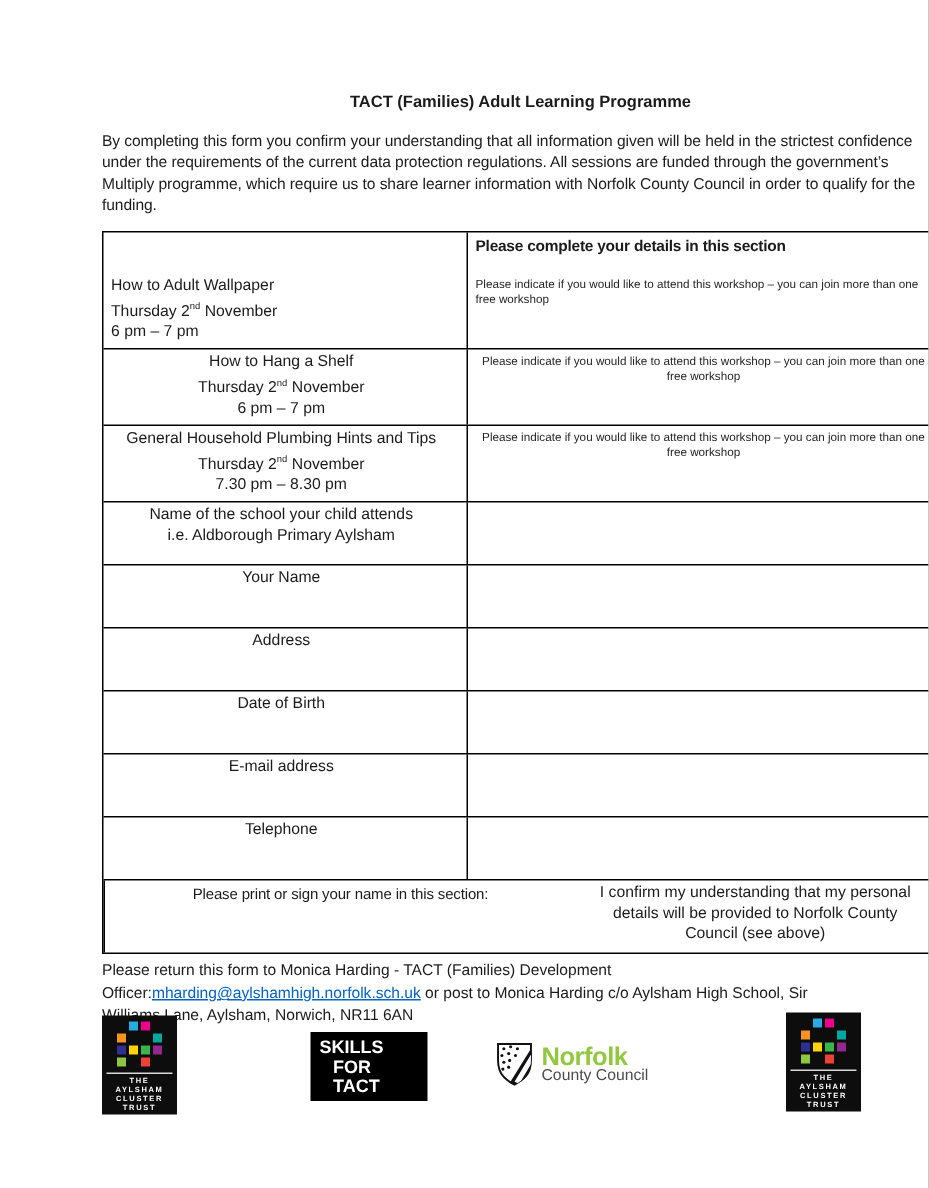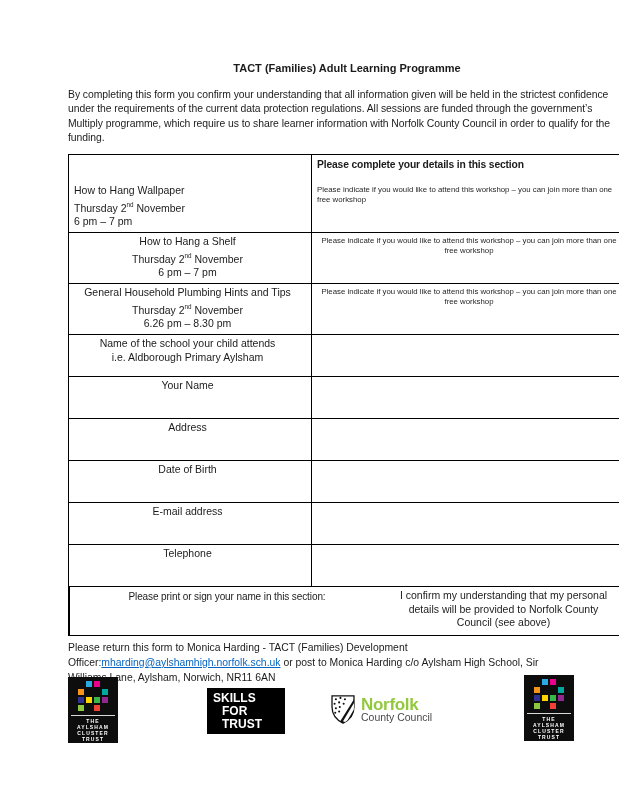--- a/index.html
+++ b/index.html
@@ -71,39 +71,39 @@
     <p class="intro">By completing this form you confirm your understanding that all information given will be held in the strictest confidence under the requirements of the current data protection regulations.  All sessions are funded through the government’s Multiply programme, which require us to share learner information with Norfolk County Council in order to qualify for the funding.</p>
 
     <div class="ftable">
       <div class="t-row header">
         <div class="t-cell t-left"></div>
         <div class="t-cell t-right header-text">Please complete your details in this section</div>
       </div>
       <div id="table-rows">
           <div class="t-row">
             <div class="t-cell t-left">
-              <div class="label-line">How to Hang Wallpaper</div>
+              <div class="label-line">How to Adult Wallpaper</div>
               <div class="label-line">Thursday 2<sup>nd</sup> November</div>
               <div class="label-line">6 pm – 7 pm</div>
             </div>
             <div class="t-cell t-right small-note">Please indicate if you would like to attend this workshop – you can join more than one free workshop</div>
           </div>
           <div class="t-row">
             <div class="t-cell t-left">
               <div class="label-line">How to Hang a Shelf</div>
               <div class="label-line">Thursday 2<sup>nd</sup> November</div>
               <div class="label-line">6 pm – 7 pm</div>
             </div>
             <div class="t-cell t-right small-note">Please indicate if you would like to attend this workshop – you can join more than one free workshop</div>
           </div>
           <div class="t-row">
             <div class="t-cell t-left">
               <div class="label-line">General Household Plumbing Hints and Tips</div>
               <div class="label-line">Thursday 2<sup>nd</sup> November</div>
-              <div class="label-line">6.26 pm – 8.30 pm</div>
+              <div class="label-line">7.30 pm – 8.30 pm</div>
             </div>
             <div class="t-cell t-right small-note">Please indicate if you would like to attend this workshop – you can join more than one free workshop</div>
           </div>
           <div class="t-row">
             <div class="t-cell t-left">
               <div class="label-line">Name of the school your child attends</div>
               <div class="label-line">i.e. Aldborough Primary Aylsham</div>
             </div>
             <div class="t-cell t-right"></div>
           </div>
@@ -174,21 +174,21 @@
       <div class="acl-text">
         <div>THE</div>
         <div>AYLSHAM</div>
         <div>CLUSTER</div>
         <div>TRUST</div>
       </div>
     </div>
 
     <div class="skills-logo">
       <div class="skills-l1">SKILLS</div>
-      <div class="skills-l2">FOR TRUST</div>
+      <div class="skills-l2">FOR TACT</div>
       <div class="skills-l3">MULTIPLY</div>
     </div>
 
     <div class="norfolk-logo">
       <svg width="26" height="31" viewBox="0 0 40 48">
         <defs>
             <clipPath id="shieldclip">
               <path d="M3,3 H37 V20 C37,35 28,41 20,45 C12,41 3,35 3,20 Z"></path>
             </clipPath>
           </defs>

